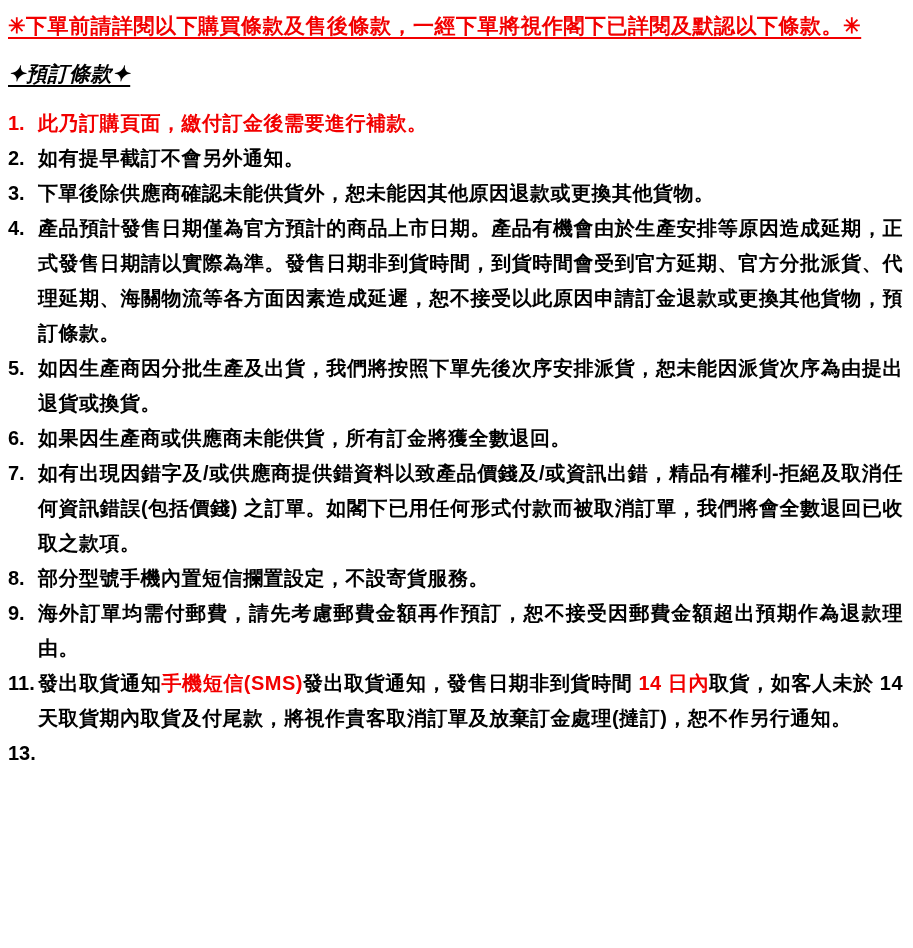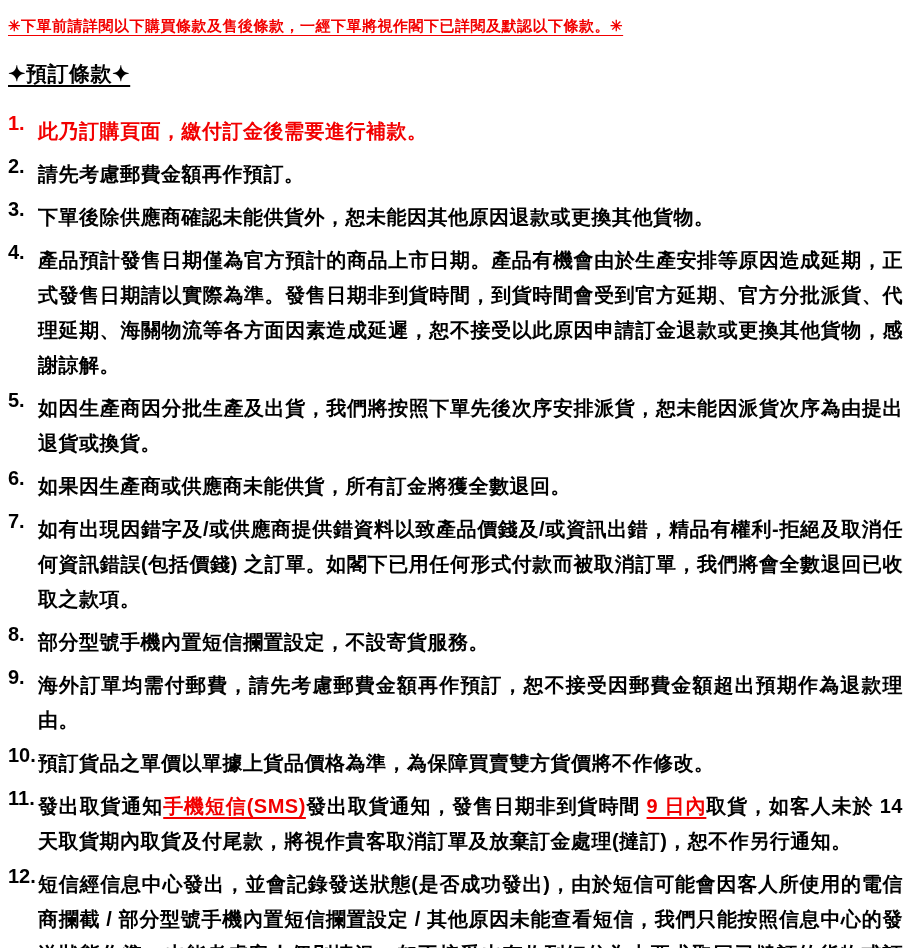--- a/index.html
+++ b/index.html
@@ -13,92 +13,91 @@
     font-weight: 700;
     color: #000000;
   }
   .doc {
     padding: 12px 10px 16px 8px;
     box-sizing: border-box;
     width: 913px;
   }
   .warning-header {
     margin: 0;
-    font-size: 15px;
+    font-size: 21px;
     line-height: 27px;
     color: var(--red, #f20000);
     text-decoration: underline;
     text-underline-offset: 4px;
     letter-spacing: 0.5px;
   }
   .section-title {
     margin: 22px 0 0 0;
     font-size: 21px;
     line-height: 26px;
     color: #000000;
     text-decoration: underline;
     text-underline-offset: 4px;
     letter-spacing: 0.5px;
+    font-style: italic;
   }
   ol.terms {
     list-style: none;
     margin: 19px 0 0 0;
     padding: 0;
     font-size: 20px;
     line-height: 35px;
   }
   li.term {
     display: flex;
     align-items: flex-start;
   }
   li.term .num {
     flex: 0 0 30px;
     white-space: nowrap;
   }
   li.term .txt {
     flex: 1 1 auto;
     text-align: justify;
     letter-spacing: 0.5px;
-    margin-top: 8px;
   }
   li.term.red-item,
   li.term.red-item .num,
   li.term.red-item .txt {
     color: var(--red, #f20000);
   }
   .seg-red-underline {
     color: var(--red, #f20000);
-    text-decoration: underline;
     text-underline-offset: 4px;
   }
 </style>
 </head>
 <body>
 
 <div class="doc">
   <h1 class="warning-header">✳下單前請詳閱以下購買條款及售後條款，一經下單將視作閣下已詳閱及默認以下條款。✳</h1>
 
   <h2 class="section-title">✦預訂條款✦</h2>
 
   <ol class="terms">
       <li class="term red-item">
         <span class="num">1.</span>
         <span class="txt"><span>此乃訂購頁面，繳付訂金後需要進行補款。</span></span>
       </li>
       <li class="term">
         <span class="num">2.</span>
-        <span class="txt"><span>請先考慮郵費金額再作預訂。</span></span>
+        <span class="txt"><span>如有提早截訂不會另外通知。</span></span>
       </li>
       <li class="term">
         <span class="num">3.</span>
         <span class="txt"><span>下單後除供應商確認未能供貨外，恕未能因其他原因退款或更換其他貨物。</span></span>
       </li>
       <li class="term">
         <span class="num">4.</span>
-        <span class="txt"><span>產品預計發售日期僅為官方預計的商品上市日期。產品有機會由於生產安排等原因造成延期，正式發售日期請以實際為準。發售日期非到貨時間，到貨時間會受到官方延期、官方分批派貨、代理延期、海關物流等各方面因素造成延遲，恕不接受以此原因申請訂金退款或更換其他貨物，感謝諒解。</span></span>
+        <span class="txt"><span>產品預計發售日期僅為官方預計的商品上市日期。產品有機會由於生產安排等原因造成延期，正式發售日期請以實際為準。發售日期非到貨時間，到貨時間會受到官方延期、官方分批派貨、代理延期、海關物流等各方面因素造成延遲，恕不接受以此原因申請訂金退款或更換其他貨物，預訂條款。</span></span>
       </li>
       <li class="term">
         <span class="num">5.</span>
         <span class="txt"><span>如因生產商因分批生產及出貨，我們將按照下單先後次序安排派貨，恕未能因派貨次序為由提出退貨或換貨。</span></span>
       </li>
       <li class="term">
         <span class="num">6.</span>
         <span class="txt"><span>如果因生產商或供應商未能供貨，所有訂金將獲全數退回。</span></span>
       </li>
       <li class="term">
@@ -107,29 +106,21 @@
       </li>
       <li class="term">
         <span class="num">8.</span>
         <span class="txt"><span>部分型號手機內置短信攔置設定，不設寄貨服務。</span></span>
       </li>
       <li class="term">
         <span class="num">9.</span>
         <span class="txt"><span>海外訂單均需付郵費，請先考慮郵費金額再作預訂，恕不接受因郵費金額超出預期作為退款理由。</span></span>
       </li>
       <li class="term">
-        <span class="num">10.</span>
-        <span class="txt"><span>預訂貨品之單價以單據上貨品價格為準，為保障買賣雙方貨價將不作修改。</span></span>
-      </li>
-      <li class="term">
         <span class="num">11.</span>
-        <span class="txt"><span>發出取貨通知</span><span class="seg-red-underline">手機短信(SMS)</span><span>發出取貨通知，發售日期非到貨時間 </span><span class="seg-red-underline">9 日內</span><span>取貨，如客人未於 14 天取貨期內取貨及付尾款，將視作貴客取消訂單及放棄訂金處理(撻訂)，恕不作另行通知。</span></span>
-      </li>
-      <li class="term">
-        <span class="num">12.</span>
-        <span class="txt"><span>短信經信息中心發出，並會記錄發送狀態(是否成功發出)，由於短信可能會因客人所使用的電信商攔截 / 部分型號手機內置短信攔置設定 / 其他原因未能查看短信，我們只能按照信息中心的發送狀態作準，未能考慮客人個別情況，恕不接受未有收到短信為由要求取回已撻訂的貨物或訂金。</span></span>
+        <span class="txt"><span>發出取貨通知</span><span class="seg-red-underline">手機短信(SMS)</span><span>發出取貨通知，發售日期非到貨時間 </span><span class="seg-red-underline">14 日內</span><span>取貨，如客人未於 14 天取貨期內取貨及付尾款，將視作貴客取消訂單及放棄訂金處理(撻訂)，恕不作另行通知。</span></span>
       </li>
       <li class="term">
         <span class="num">13.</span>
         <span class="txt"></span>
       </li>
     </ol>
 </div>
 
 </body></html>

